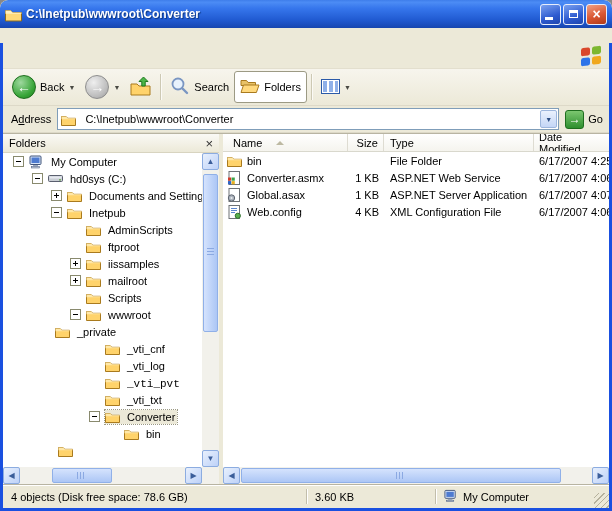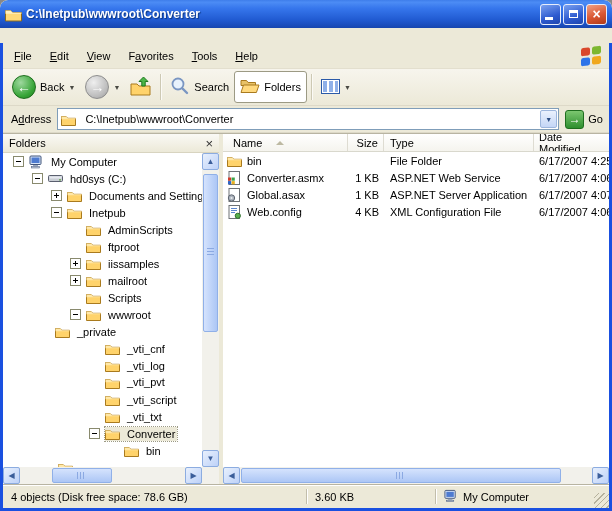--- a/index.html
+++ b/index.html
@@ -145,28 +145,20 @@
       <span class="wbtn">
           <i class="glyph-max"></i>
         </span>
       <span class="wbtn close">×</span>
     </span>
   </div>
 
   <div class="frame">
 
     <div class="menubar">
-      <span id="menu-items" style="display:flex">
-          <span class="menu-item"><u>F</u>ile</span>
-          <span class="menu-item"><u>E</u>dit</span>
-          <span class="menu-item"><u>V</u>iew</span>
-          <span class="menu-item">F<u>a</u>vorites</span>
-          <span class="menu-item"><u>T</u>ools</span>
-          <span class="menu-item"><u>H</u>elp</span>
-        </span>
       <span class="xp-logo">
         <i class="r"></i>
           <i class="g"></i>
           <i class="b"></i>
           <i class="y"></i>
       </span>
     </div>
 
     <div class="toolbar">
       <span class="tbtn">
@@ -401,40 +393,28 @@
                       <svg width="15" height="13" viewBox="0 0 15 13">
                         <path d="M0.5 3.5 h4.6 l1.6 1.8 h7.8 v7.2 h-14z" fill="#FFD36B" stroke="#A97A1E"></path>
                         <path d="M0.5 3.5 h4.6 l1.6 1.8 h7.8 v1 h-14z" fill="#FFE8A8" stroke="none"></path>
                       </svg>
                     </span>
                     <span class="tree-label">_vti_log</span>
                   </span>
                 </div>
                 <div class="tree-row" style="padding-left: 86px;">
                   <span class="exp-spacer"></span>
-                  <span style="display: flex; align-items: flex-start;">
+                  <span style="display: flex; align-items: flex-end; font-family: Liberation Mono, monospace;">
                     <span class="icon">
                       <svg width="15" height="13" viewBox="0 0 15 13">
                         <path d="M0.5 3.5 h4.6 l1.6 1.8 h7.8 v7.2 h-14z" fill="#FFD36B" stroke="#A97A1E"></path>
                         <path d="M0.5 3.5 h4.6 l1.6 1.8 h7.8 v1 h-14z" fill="#FFE8A8" stroke="none"></path>
                       </svg>
                     </span>
                     <span class="tree-label">_vti_pvt</span>
-                  </span>
-                </div>
-                <div class="tree-row" style="padding-left: 86px;">
-                  <span class="exp-spacer"></span>
-                  <span style="display: flex; align-items: center;">
-                    <span class="icon">
-                      <svg width="15" height="13" viewBox="0 0 15 13">
-                        <path d="M0.5 3.5 h4.6 l1.6 1.8 h7.8 v7.2 h-14z" fill="#FFD36B" stroke="#A97A1E"></path>
-                        <path d="M0.5 3.5 h4.6 l1.6 1.8 h7.8 v1 h-14z" fill="#FFE8A8" stroke="none"></path>
-                      </svg>
-                    </span>
-                    <span class="tree-label">_vti_script</span>
                   </span>
                 </div>
                 <div class="tree-row" style="padding-left: 86px;">
                   <span class="exp-spacer"></span>
                   <span style="display: flex; align-items: center;">
                     <span class="icon">
                       <svg width="15" height="13" viewBox="0 0 15 13">
                         <path d="M0.5 3.5 h4.6 l1.6 1.8 h7.8 v7.2 h-14z" fill="#FFD36B" stroke="#A97A1E"></path>
                         <path d="M0.5 3.5 h4.6 l1.6 1.8 h7.8 v1 h-14z" fill="#FFE8A8" stroke="none"></path>
                       </svg>

